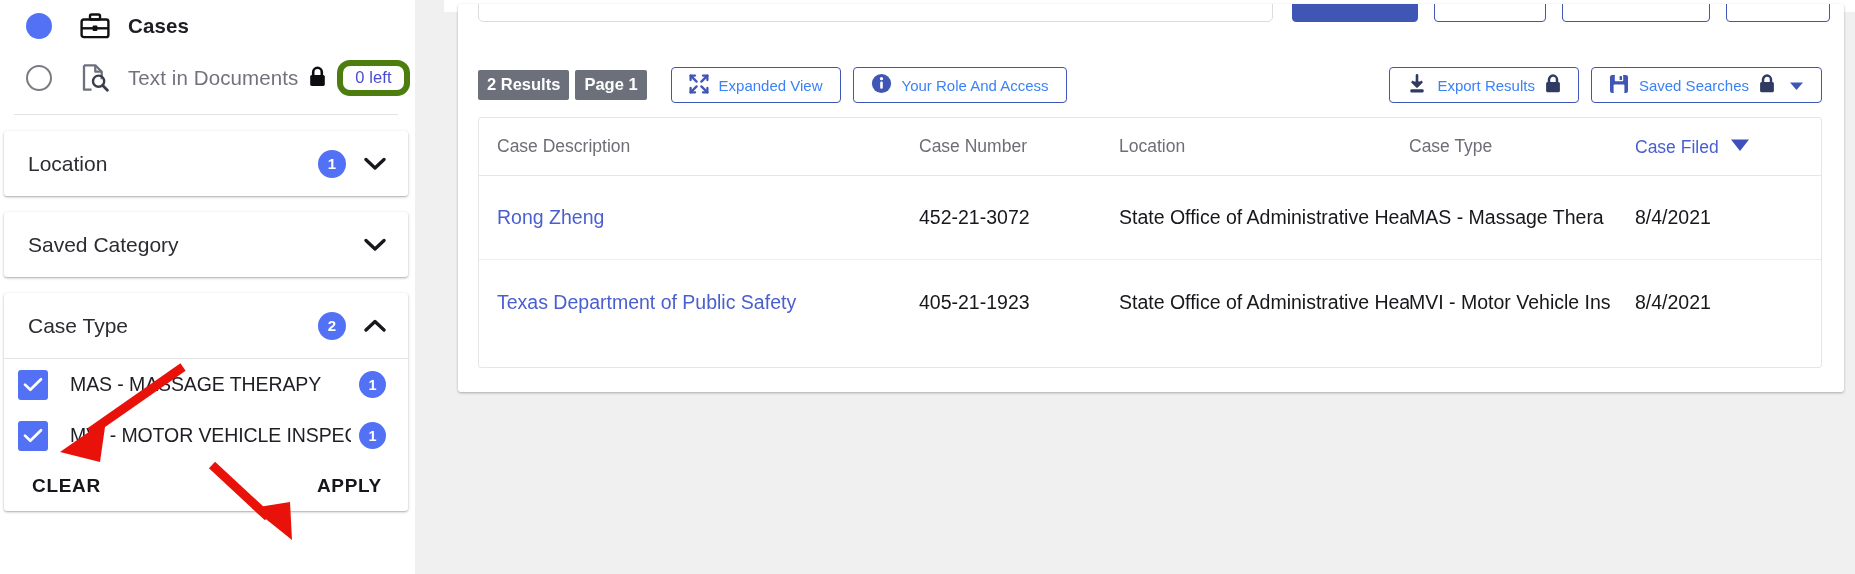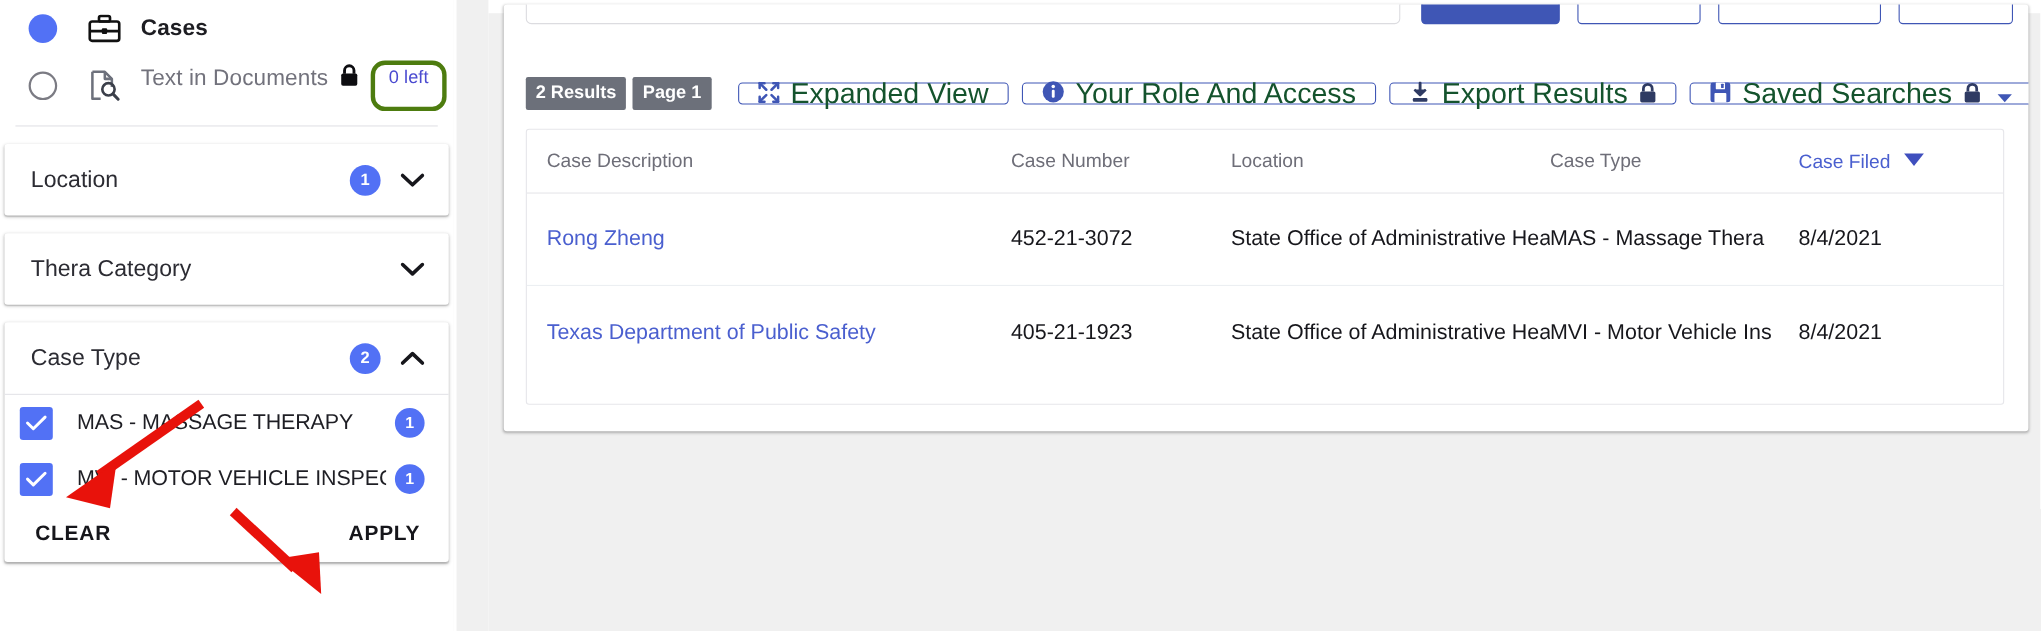--- a/index.html
+++ b/index.html
@@ -56,23 +56,23 @@
   .scope-label.bold { font-weight: 700; }
   .scope-label.muted { color: #72727c; }
   .lock-glyph {
     display: inline-block;
     margin-left: 11px;
     vertical-align: -2px;
   }
   .pill-left {
     display: inline-block;
     margin-left: 11px;
-    border: 4px solid #4d7c0f;
+    border: 6px solid #4d7c0f;
     border-radius: 13px;
-    padding: 2px 12px 17px;
+    padding: 2px 12px 3px;
     font-size: 16.5px;
     color: #4a4ad0;
     vertical-align: 2px;
     line-height: 1.15;
   }
 
   .side-divider {
     height: 1px;
     background: #e2e2e6;
     margin: 10px 14px 0 14px;
@@ -234,27 +234,27 @@
     padding: 5px 9px 6px;
     border-radius: 2px;
     margin-right: 6px;
     white-space: nowrap;
     line-height: 1.1;
   }
   .outline-btn {
     display: flex;
     align-items: center;
     gap: 10px;
-    height: 20px;
+    height: 36px;
     padding: 0 17px;
     border: 1px solid #3f56b5;
     border-radius: 4px;
     background: #ffffff;
-    color: #14532d;
-    font-size: 26px;
+    color: #3b82f6;
+    font-size: 15px;
     white-space: nowrap;
     margin-right: 12px;
   }
   .outline-btn .lbl { line-height: 1; }
   .tb-spacer { flex: 1 1 auto; }
 
   
   .tbl {
     position: absolute;
     left: 20px; right: 22px; top: 113px;
@@ -361,21 +361,21 @@
         <div class="chev">
           <svg width="22" height="14" viewBox="0 0 22 14">
               <path d="M2 2.5 11 11 20 2.5" fill="none" stroke="#17171c" stroke-width="3.3" stroke-linecap="round" stroke-linejoin="round"></path>
             </svg>
         </div>
       </div>
     </div>
 
     <div class="filter-card">
       <div class="filter-head">
-        <div class="filter-title">Thera Category</div>
+        <div class="filter-title">Saved Category</div>
         <div class="chev">
           <svg width="22" height="14" viewBox="0 0 22 14">
               <path d="M2 2.5 11 11 20 2.5" fill="none" stroke="#17171c" stroke-width="3.3" stroke-linecap="round" stroke-linejoin="round"></path>
             </svg>
         </div>
       </div>
     </div>
 
     <div class="filter-card">
       <div class="filter-head">

